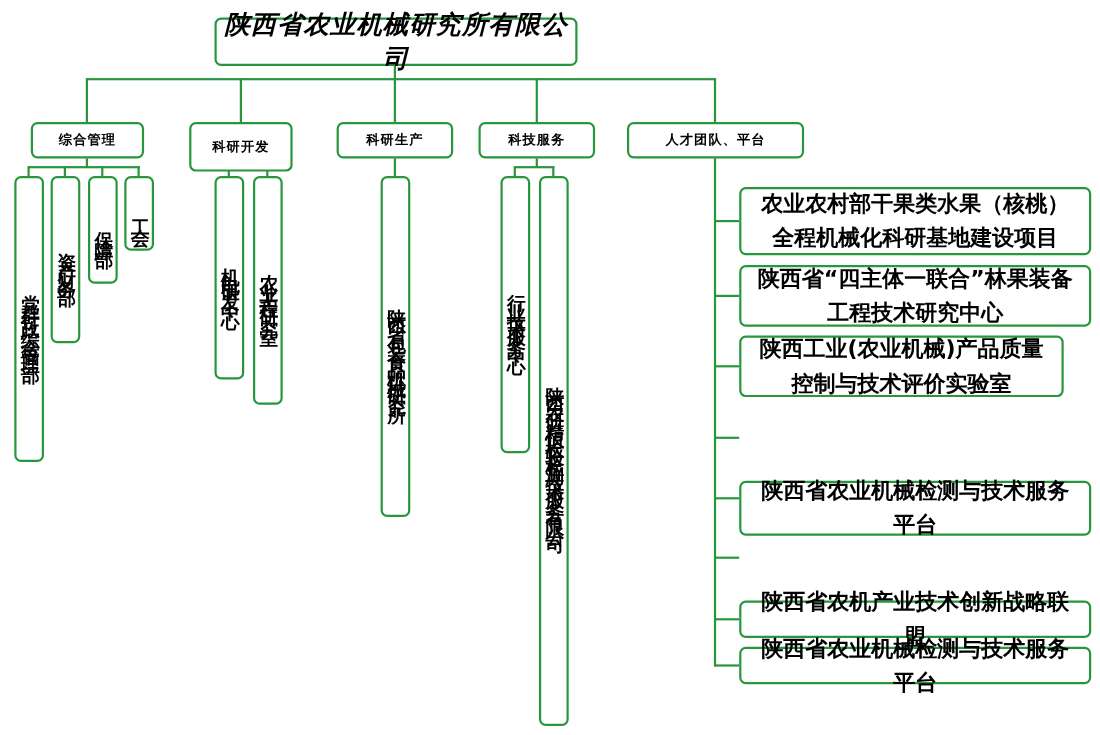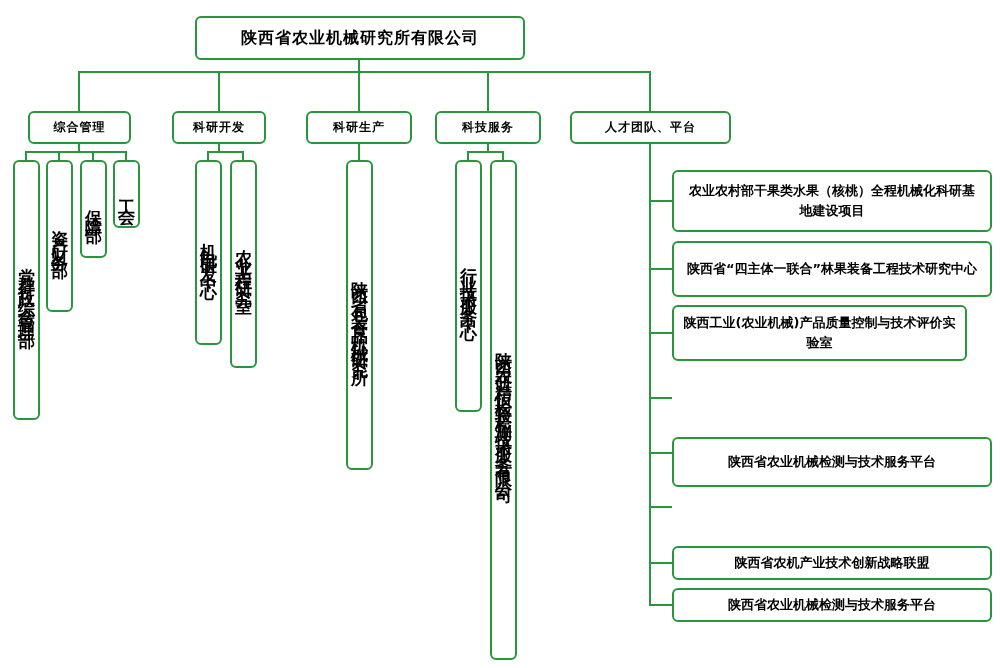--- a/index.html
+++ b/index.html
@@ -24,32 +24,32 @@
     border:2px solid var(--green);
     border-radius:6px;
     background:var(--bg);
     color:var(--ink);
     font-weight:bold;
     display:flex;
     align-items:center;
     justify-content:center;
     text-align:center;
   }
-  .root{font-size:16px;letter-spacing:1px;}
+  .root{font-size:23px;letter-spacing:1px;font-style:italic;}
   .dept{font-size:12px;letter-spacing:1px;}
   .vbox{
     writing-mode:vertical-rl;
     text-orientation:upright;
     font-size:17px;
     line-height:1;
     letter-spacing:8px;
     padding:5px 0;
   }
   .leaf{
-    font-size:13px;
+    font-size:20px;
     line-height:1.55;
     padding:2px 9px;
   }
   .hline,.vline{
     position:absolute;
     background:var(--green);
   }
   .hline{height:2px;}
   .vline{width:2px;}
 </style>
@@ -91,21 +91,21 @@
   <div class="hline" style="left:650px;top:332px;width:22px"></div>
   <div class="hline" style="left:650px;top:397px;width:22px"></div>
   <div class="hline" style="left:650px;top:452px;width:22px"></div>
   <div class="hline" style="left:650px;top:506px;width:22px"></div>
   <div class="hline" style="left:650px;top:562px;width:22px"></div>
   <div class="hline" style="left:650px;top:604px;width:22px"></div>
 
   <div class="box root" style="left:195px;top:16px;width:330px;height:44px">陕西省农业机械研究所有限公司</div>
 
   <div class="box dept" style="left:28px;top:111px;width:103px;height:33px">综合管理</div>
-  <div class="box dept" style="left:172px;top:111px;width:94px;height:33px">科研开发</div>
+  <div class="box dept" style="left:172px;top:111px;width:94px;height:45px">科研开发</div>
   <div class="box dept" style="left:306px;top:111px;width:106px;height:33px">科研生产</div>
   <div class="box dept" style="left:435px;top:111px;width:106px;height:33px">科技服务</div>
   <div class="box dept" style="left:570px;top:111px;width:161px;height:33px">人才团队、平台</div>
 
   <div class="box vbox" style="left:13px;top:160px;width:27px;height:260px">党群行政综合管理部</div>
   <div class="box vbox" style="left:46px;top:160px;width:27px;height:152px">资产财务部</div>
   <div class="box vbox" style="left:80px;top:160px;width:27px;height:98px">保障部</div>
   <div class="box vbox" style="left:113px;top:160px;width:27px;height:68px">工会</div>
 
   <div class="box vbox" style="left:195px;top:160px;width:27px;height:185px">机电研发中心</div>

